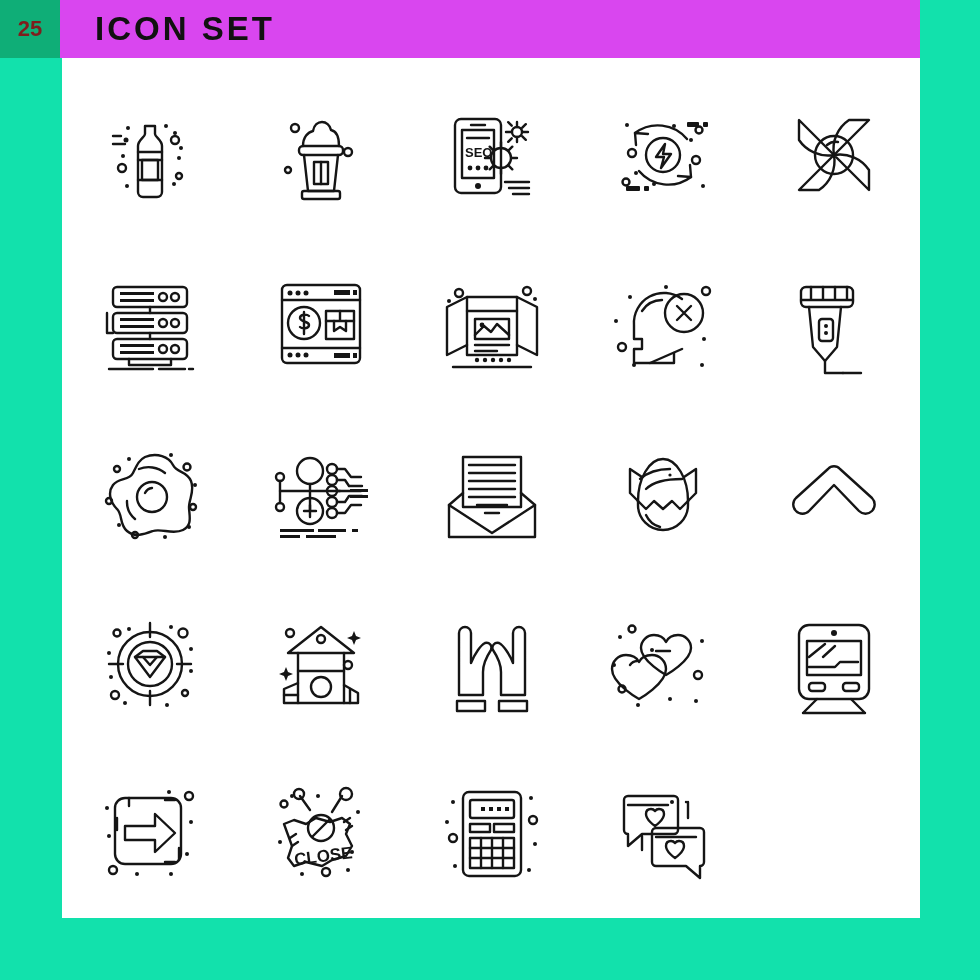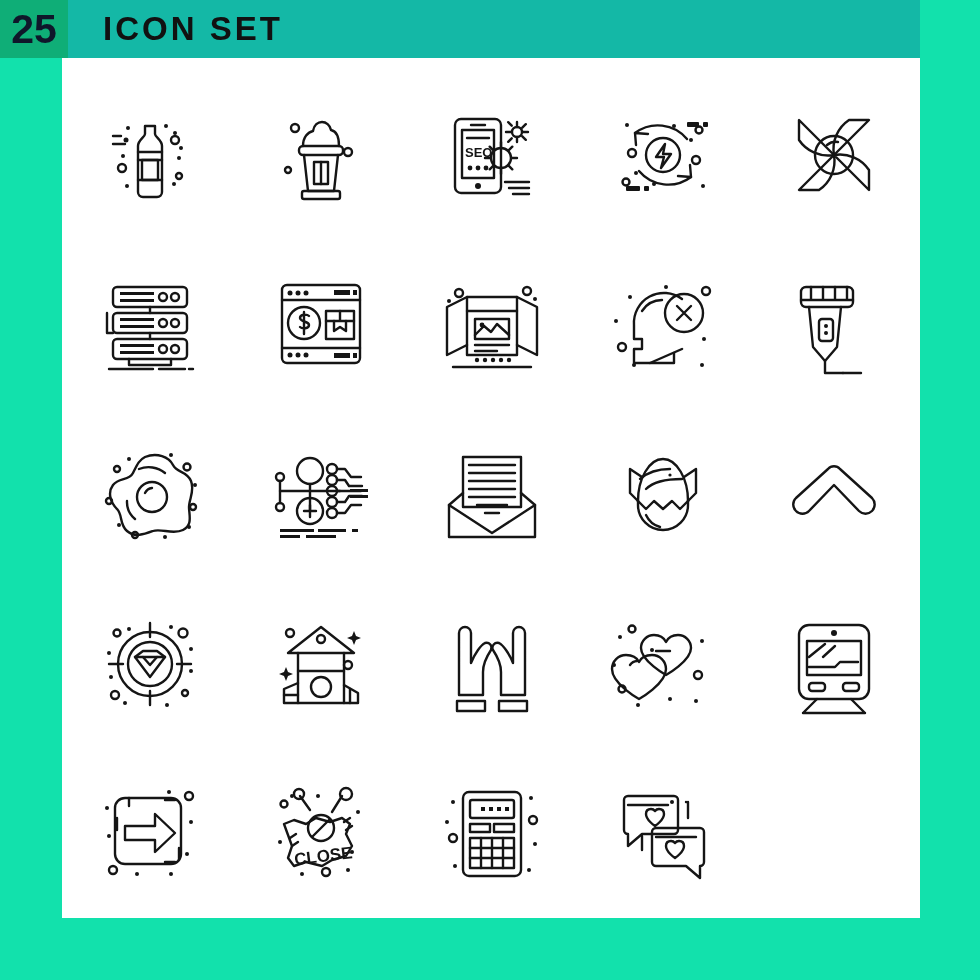--- a/index.html
+++ b/index.html
@@ -11,30 +11,30 @@
   }
   #app{position:relative;width:980px;height:980px;}
 
   
   .header{
     position:absolute;left:0;top:0;
     width:920px;height:58px;
     display:flex;align-items:stretch;
   }
   .badge{
-    width:68px;
+    width:60px;
     background:#0FAE77;
-    color:#0f172a;
+    color:#7f1d1d;
     display:flex;align-items:center;justify-content:center;
-    font-size:41px;font-weight:bold;letter-spacing:0px;
+    font-size:22px;font-weight:bold;letter-spacing:0px;
     font-family:"Liberation Sans", sans-serif;
   }
   .title-wrap{
     flex:1;
-    background:#14b8a6;
+    background:#d946ef;
     display:flex;align-items:center;
   }
   .title{
     color:#111111;
     font-size:33px;font-weight:bold;
     letter-spacing:3px;
     margin-left:35px;
     font-family:"Liberation Sans", sans-serif;
   }
 

